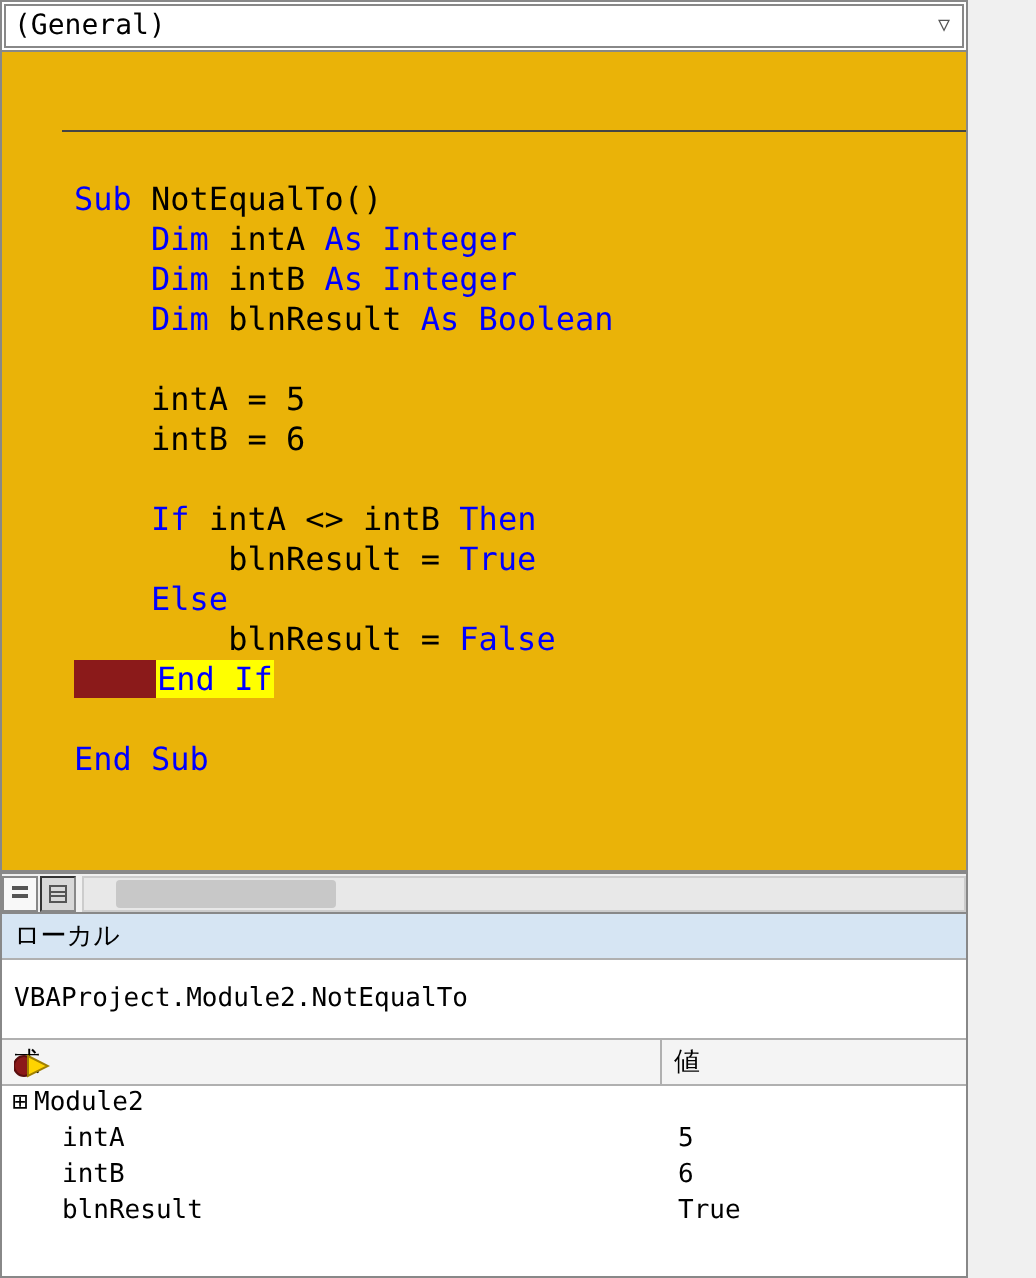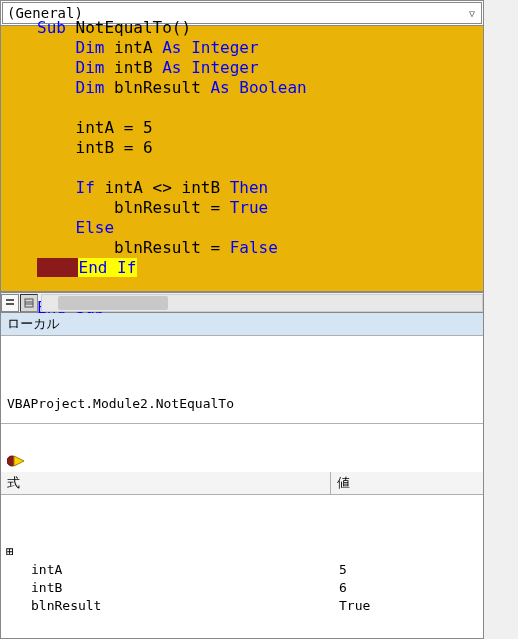--- a/index.html
+++ b/index.html
@@ -129,21 +129,20 @@
     width: 110px;
     height: 14px;
     background: #c8c8c8;
     border-radius: 2px;
   }
   .locals-pane {
     display: flex;
     flex-direction: column;
     border-top: 1px solid #888;
     background: #fff;
-    gap: 48px;
   }
   .locals-title {
     background: #d6e5f3;
     border-bottom: 1px solid #b0b0b0;
     padding: 2px 6px;
     font-size: 13px;
   }
   .locals-context {
     background: #fff;
     border-bottom: 1px solid #b0b0b0;
@@ -250,20 +249,21 @@
   <div class="locals-pane">
     <div class="locals-title">ローカル</div>
     <div class="locals-context">VBAProject.Module2.NotEqualTo</div>
     <div class="locals-header">
       <div class="col col-expr">式</div>
       <div class="col col-val">値</div>
     </div>
     <div class="locals-body">
       <div class="locals-row">
         <span class="expander">⊞</span>
+        <span class="name">Module2</span>
         <span class="val"></span>
       </div>
       <div class="locals-row">
         <span class="expander"></span>
         <span class="name indent1">intA</span>
         <span class="val">5</span>
       </div>
       <div class="locals-row">
         <span class="expander"></span>
         <span class="name indent1">intB</span>

